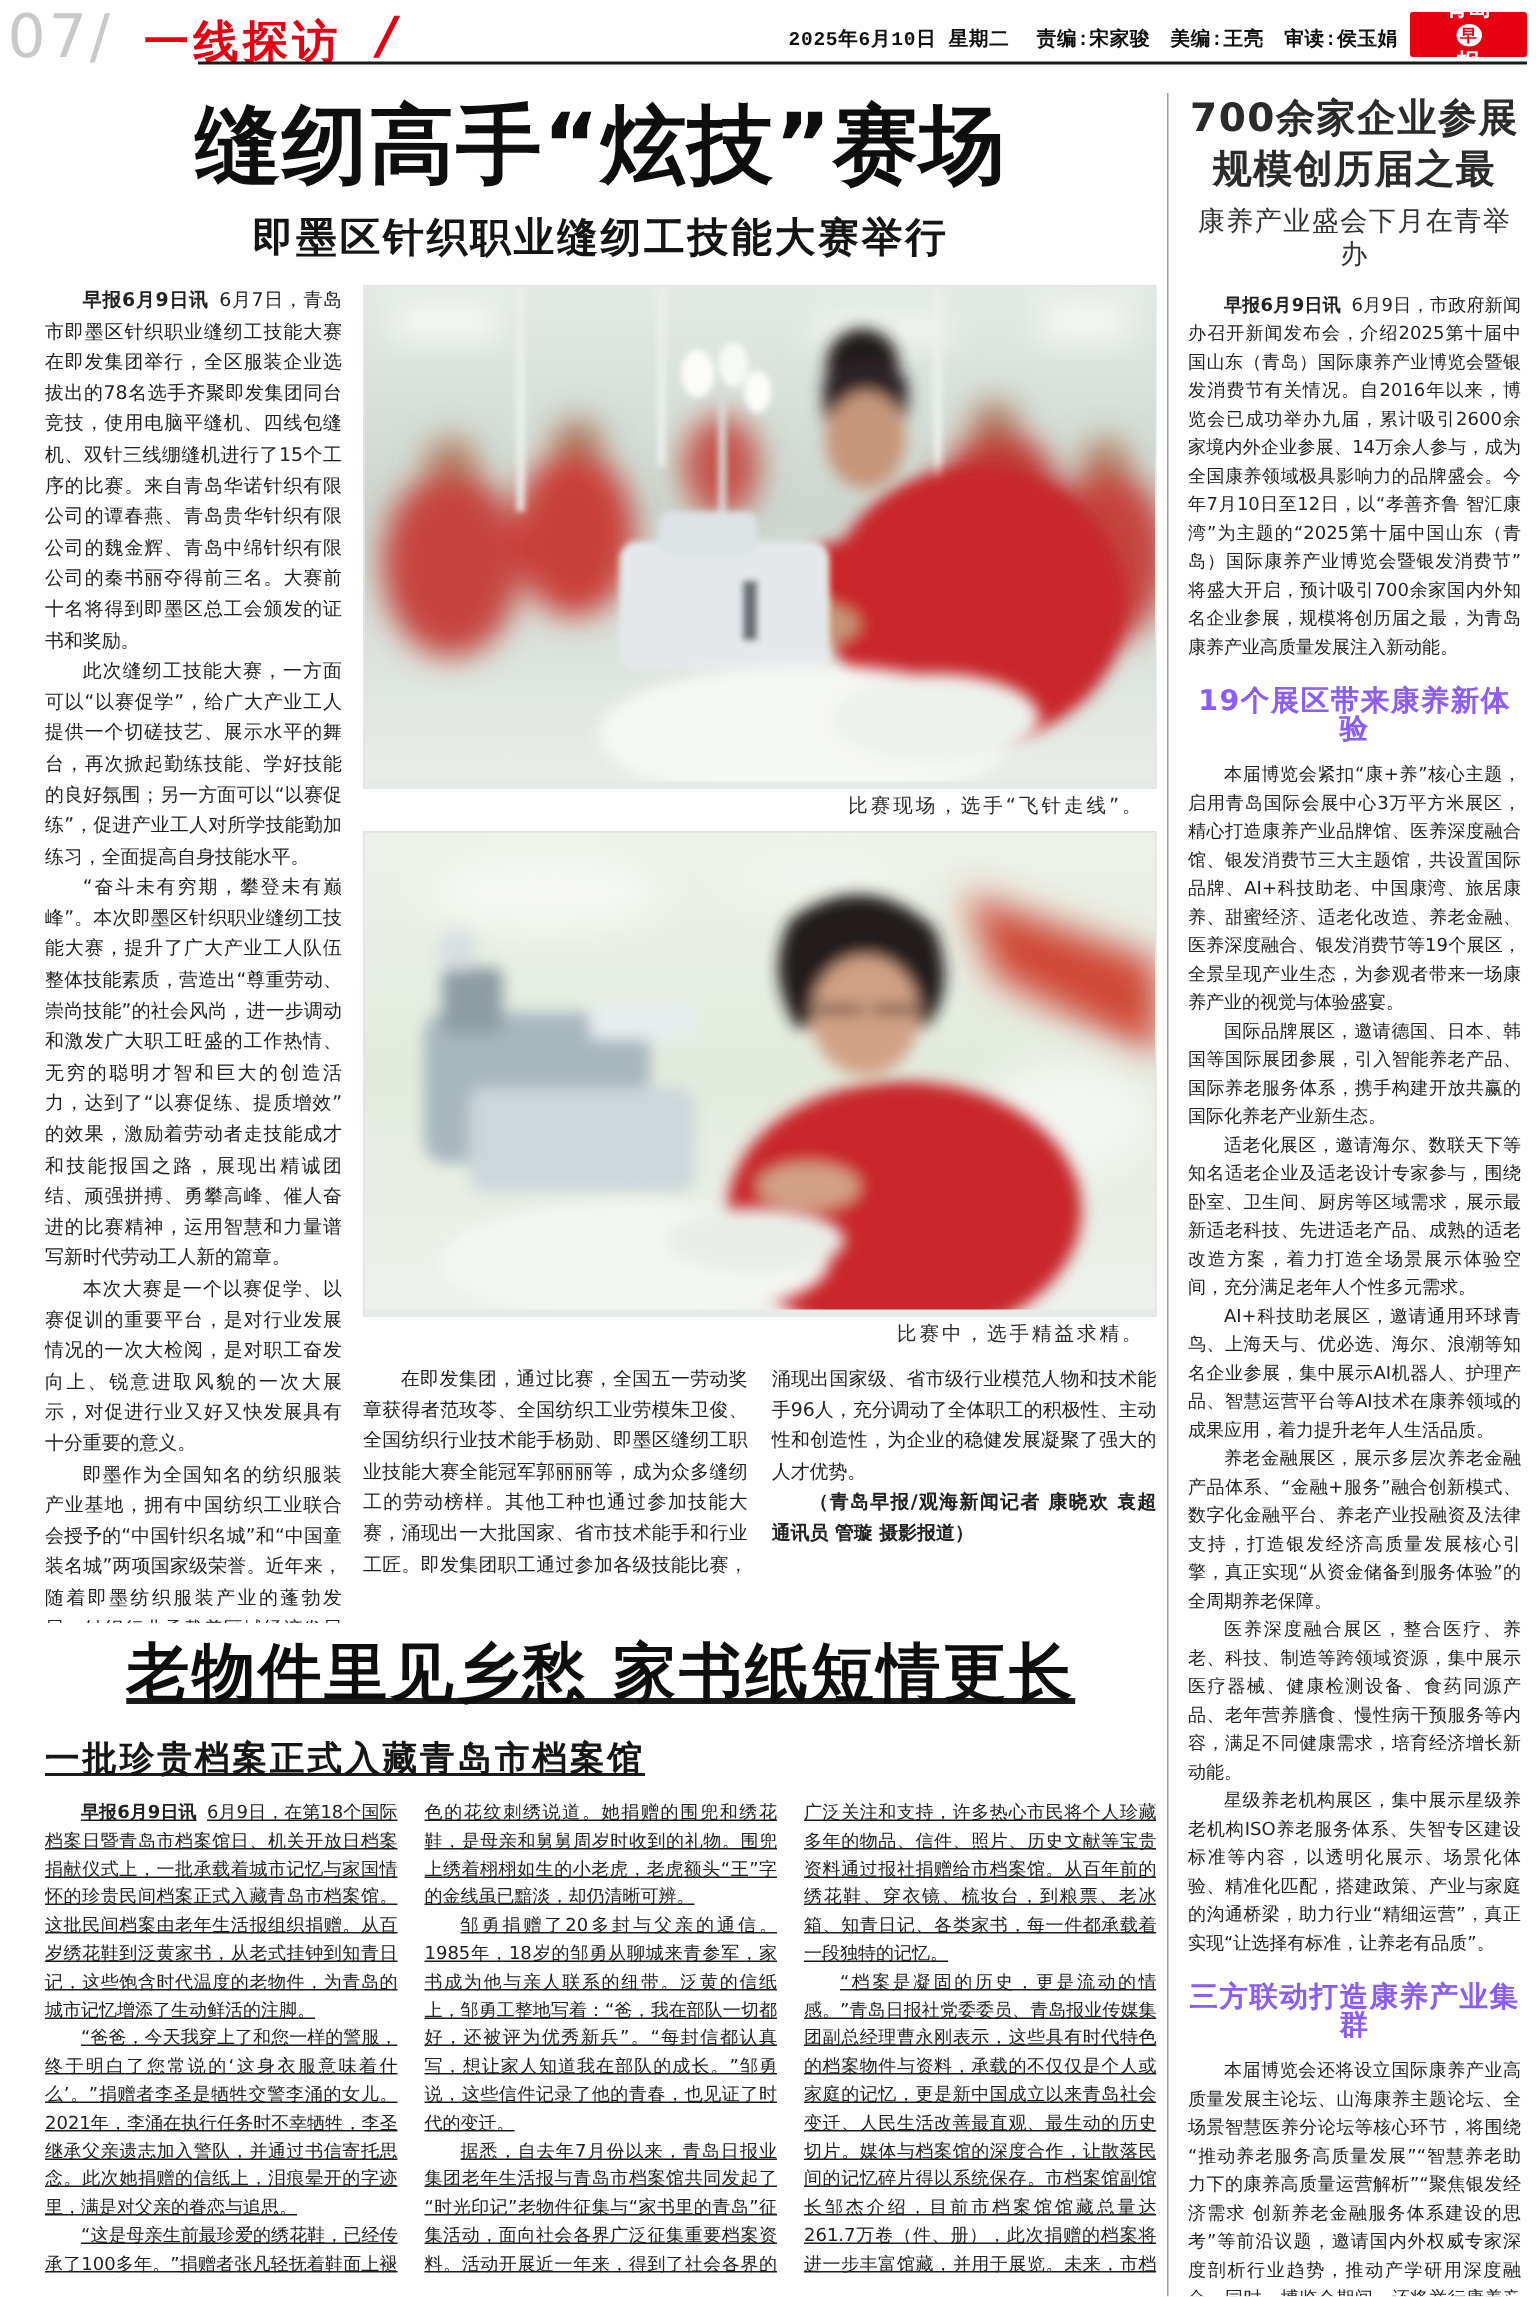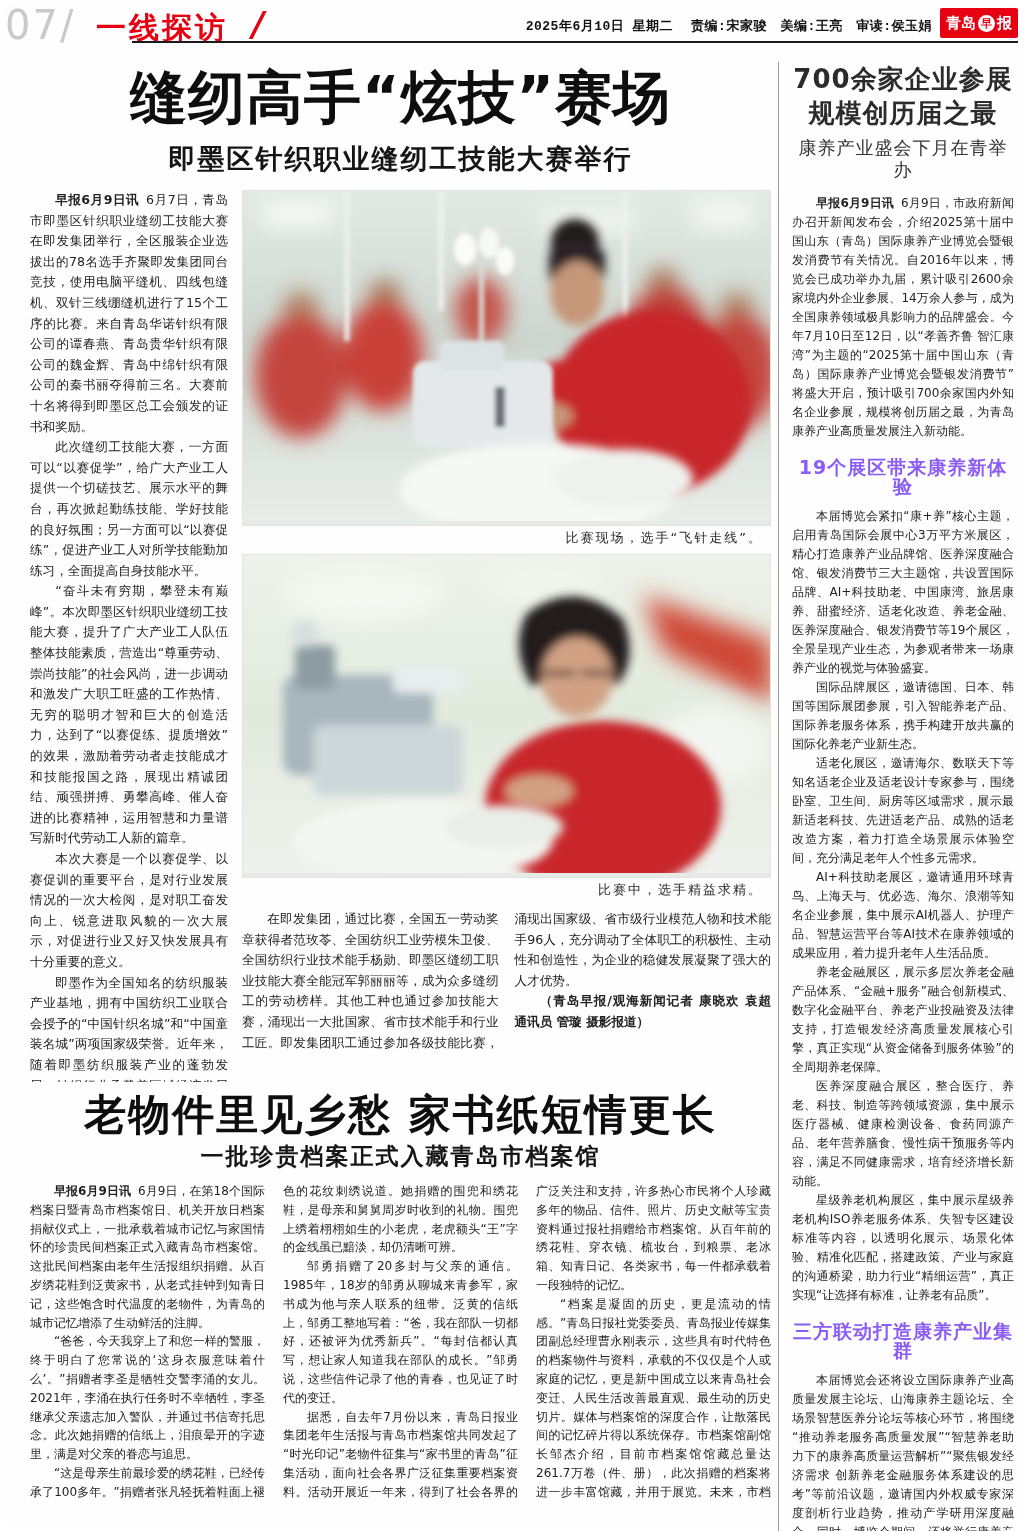--- a/index.html
+++ b/index.html
@@ -7,21 +7,21 @@
   body { font-family: "DejaVu Sans", "Liberation Sans", sans-serif; color: #1c1c1c; }
   .page { position: relative; width: 1024px; height: 1531px; background: #fefefe; overflow: hidden; margin: 0 auto; border-radius: 24px; }
 
   
   .hdr-pagenum { position: absolute; left: 5px; top: 2px; font-size: 40px; color: #c7c9cb; font-weight: 400; letter-spacing: 2px; }
   .hdr-section { position: absolute; left: 96px; top: 8px; font-size: 30px; font-weight: 800; color: #e60012; letter-spacing: 3px; }
   .hdr-slash { position: absolute; left: 252px; top: 4px; font-size: 34px; color: #e60012; font-style: italic; font-weight: 700; }
   .hdr-meta { position: absolute; right: 92px; top: 17px; font-size: 13px; font-weight: 700; color: #111; letter-spacing: 0.5px; white-space: nowrap; font-family: Liberation Mono, monospace; }
   .hdr-meta .date { margin-right: 18px; }
   .hdr-logo { position: absolute; right: 6px; top: 8px; width: 78px; height: 30px; background: #e60012; color: #fff;
-              display: flex; align-items: center; justify-content: center; gap: 1px; font-size: 15px; font-weight: 800; border-radius: 2px; }
+              display: flex; align-items: center; justify-content: center; gap: 1px; font-size: 15px; font-weight: 800; border-radius: 2px; flex-direction: column; }
   .hdr-logo .circ { display: inline-flex; width: 17px; height: 17px; border-radius: 50%; background: #fff; color: #e60012;
                     align-items: center; justify-content: center; font-size: 11px; font-weight: 800; margin: 0 1px; }
   .hdr-rule { position: absolute; left: 132px; right: 6px; top: 41px; height: 2px; background: #1a1a1a; }
 
   
   .vrule { position: absolute; left: 778px; top: 62px; bottom: 0; width: 1px; background: #9b9b9b; }
 
   
   .lead { position: absolute; left: 30px; top: 58px; width: 741px; }
   .lead-h1 { text-align: center; font-size: 57px; line-height: 78px; font-weight: 900; color: #0e0e0e; letter-spacing: 1px; }
@@ -32,23 +32,23 @@
   .para { text-indent: 2em; }
   .intro-label { font-weight: 800; margin-right: 7px; }
   figure { margin: 0; }
   .photo-frame { width: 529px; overflow: hidden; border: 1px solid #e2e4e2; background: #e7ebe7; }
   .caption { font-size: 13px; line-height: 23px; color: #2a2a2a; text-align: right; padding-right: 8px; letter-spacing: 2px; }
   .continued-cols { margin-top: 8px; height: 184px; overflow: hidden; column-count: 2; column-gap: 16px;
                     font-size: 12.6px; line-height: 20.6px; text-align: justify; color: #222; }
   .credit { font-weight: 800; }
 
   
-  .archive { position: absolute; left: 30px; top: 1090px; width: 741px; height: 441px; overflow: hidden; }
+  .archive { position: absolute; left: 30px; top: 1090px; width: 741px; height: 441px; overflow: hidden; text-decoration: underline; }
   .archive-h1 { text-align: center; font-size: 42px; line-height: 50px; font-weight: 900; color: #0e0e0e; letter-spacing: 2px; }
-  .archive-h2 { text-align: center; font-size: 23px; line-height: 26px; font-weight: 700; color: #161616; margin-top: 3px; letter-spacing: 2px; }
+  .archive-h2 { text-align: left; font-size: 23px; line-height: 26px; font-weight: 700; color: #161616; margin-top: 20px; letter-spacing: 2px; }
   .archive-cols { margin-top: 13px; height: 335px; overflow: hidden; column-count: 3; column-gap: 18px;
                   font-size: 12px; line-height: 18.8px; text-align: justify; color: #222; }
 
   
   .aside { position: absolute; left: 792px; top: 62px; width: 222px; height: 1469px; overflow: hidden; }
   .aside-h1 { text-align: center; font-size: 26px; line-height: 34px; font-weight: 700; color: #2b2b2b; letter-spacing: 1px; }
   .aside-h2 { text-align: center; font-size: 18px; line-height: 22px; font-weight: 500; color: #333; margin-top: 7px; letter-spacing: 1px; }
   .aside-body { margin-top: 13px; font-size: 12px; line-height: 19px; text-align: justify; color: #232323; }
   .aside-h3 { text-align: center; font-size: 19px; font-weight: 700; color: #8b5cf6; margin: 17px 0 11px; letter-spacing: 1px; }
 </style>

